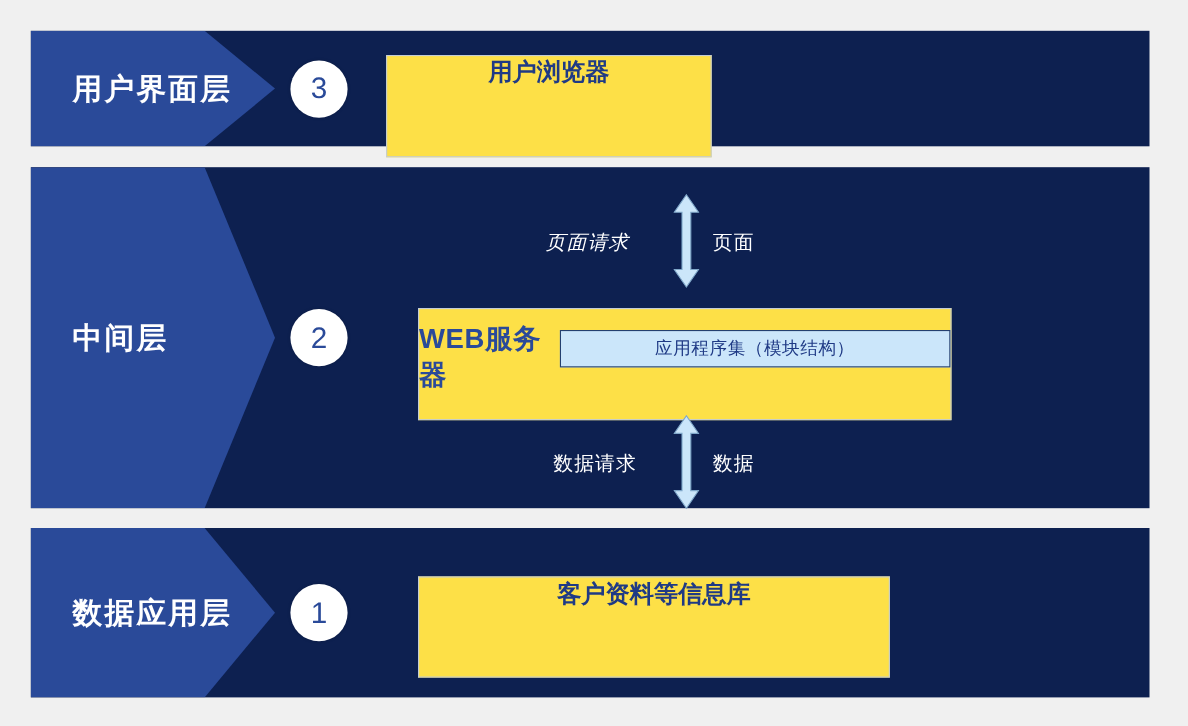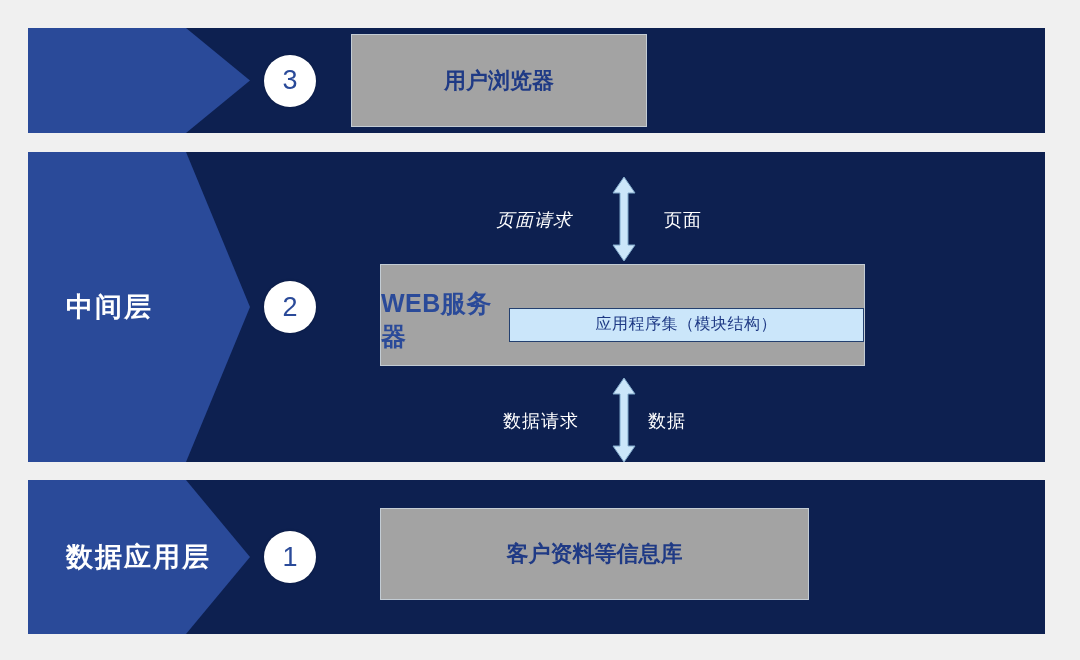--- a/index.html
+++ b/index.html
@@ -70,28 +70,29 @@
     display: flex;
     align-items: center;
     justify-content: center;
     z-index: 4;
     box-shadow: 0 0 3px rgba(0,0,0,.18);
   }
 
   
   .node-box {
     position: absolute;
-    background: #a3a3a3;
+    background: #fde047;
     border: 1px solid #c3ccd4;
     display: flex;
-    align-items: center;
+    align-items: flex-start;
     justify-content: center;
     color: #1f3a85;
     font-weight: 700;
     z-index: 2;
+    margin-top: 16px;
   }
 
   #box-browser { left: 351px; top: 34px;  width: 296px; height: 93px; font-size: 22px; }
   #box-mobile  { left: 708px; top: 34px;  width: 297px; height: 93px; font-size: 22px; }
   #box-db      { left: 380px; top: 508px; width: 429px; height: 92px; font-size: 22px; }
 
   
   #box-webserver {
     left: 380px;
     top: 264px;
@@ -134,31 +135,32 @@
   .arrow-label {
     position: absolute;
     color: #ffffff;
     font-size: 18px;
     font-weight: 400;
     white-space: nowrap;
     letter-spacing: 1px;
     z-index: 2;
   }
   #label-page-req  { left: 496px; top: 208px; font-style: italic; }
-  #label-page      { left: 664px; top: 208px; }
+  #label-page      { left: 648px; top: 208px; }
   #label-data-req  { left: 503px; top: 409px; }
   #label-data      { left: 648px; top: 409px; }
 </style>
 </head>
 <body>
 
 <div id="stage">
 
   <div class="band" id="band-ui">
     <div class="chevron"></div>
+    <div class="band-title">用户界面层</div>
     <div class="band-badge">3</div>
   </div>
 
   <div class="node-box" id="box-browser">
     <span>用户浏览器</span>
   </div>
 
 
   <div class="band" id="band-mid">
     <div class="chevron"></div>

